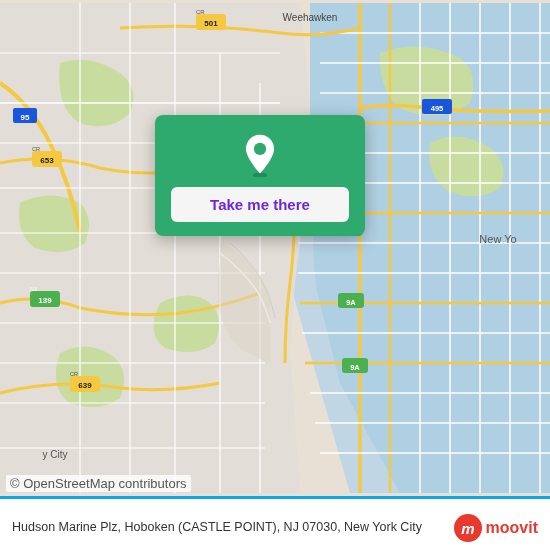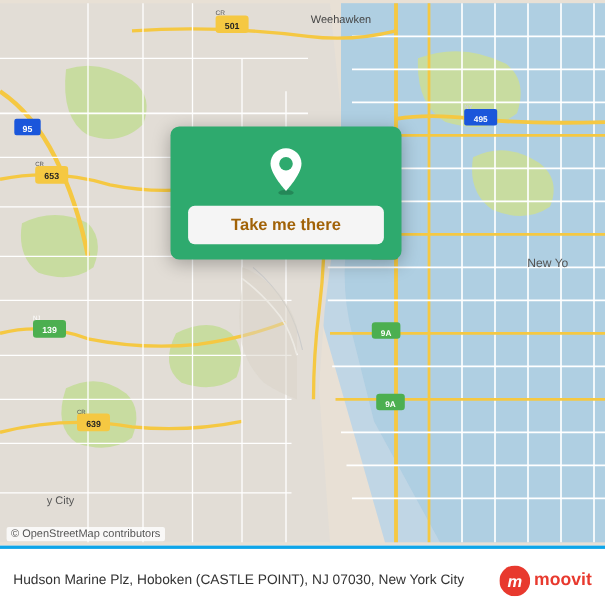--- a/index.html
+++ b/index.html
@@ -43,21 +43,21 @@
     }
 
     .popup-pin-icon {
       width: 44px;
       height: 44px;
       margin-bottom: 10px;
     }
 
     .popup-button {
       background: #f5f5f5;
-      color: #a16207;
+      color: #6d28d9;
       border: none;
       border-radius: 6px;
       padding: 9px 24px;
       font-size: 15px;
       font-weight: 600;
       cursor: pointer;
       width: 100%;
       text-align: center;
     }
 
@@ -228,21 +228,21 @@
 
     <svg class="popup-pin-icon" viewBox="0 0 44 50" xmlns="http://www.w3.org/2000/svg">
       <ellipse cx="22" cy="48" rx="8" ry="3" fill="rgba(0,0,0,0.2)"></ellipse>
       <path d="M22 2 C13.16 2 6 9.16 6 18 C6 29.25 22 46 22 46 C22 46 38 29.25 38 18 C38 9.16 30.84 2 22 2 Z" fill="white"></path>
       <circle cx="22" cy="18" r="7" fill="#2eaa6e"></circle>
     </svg>
     <button class="popup-button">Take me there</button>
   </div>
 
   
-  <div style="position:absolute;bottom:4px;left:6px;font-size:10px;color:#555;background:rgba(255,255,255,0.8);padding:1px 4px;border-radius:2px;z-index:10;">© OpenStreetMap contributors</div>
+  <div style="position:absolute;bottom:4px;left:6px;font-size:13px;color:#555;background:rgba(255,255,255,0.8);padding:1px 4px;border-radius:2px;z-index:10;">© OpenStreetMap contributors</div>
 </div>
 
 <div class="bottom-bar">
   <div class="bottom-bar-text">Hudson Marine Plz, Hoboken (CASTLE POINT), NJ 07030, New York City</div>
   <div class="moovit-logo">
 
     <svg class="moovit-icon" viewBox="0 0 28 28" xmlns="http://www.w3.org/2000/svg">
       <circle cx="14" cy="14" r="14" fill="#e8392e"></circle>
       <text x="14" y="20" text-anchor="middle" font-size="15" font-weight="900" fill="white" font-style="italic">m</text>
     </svg>

